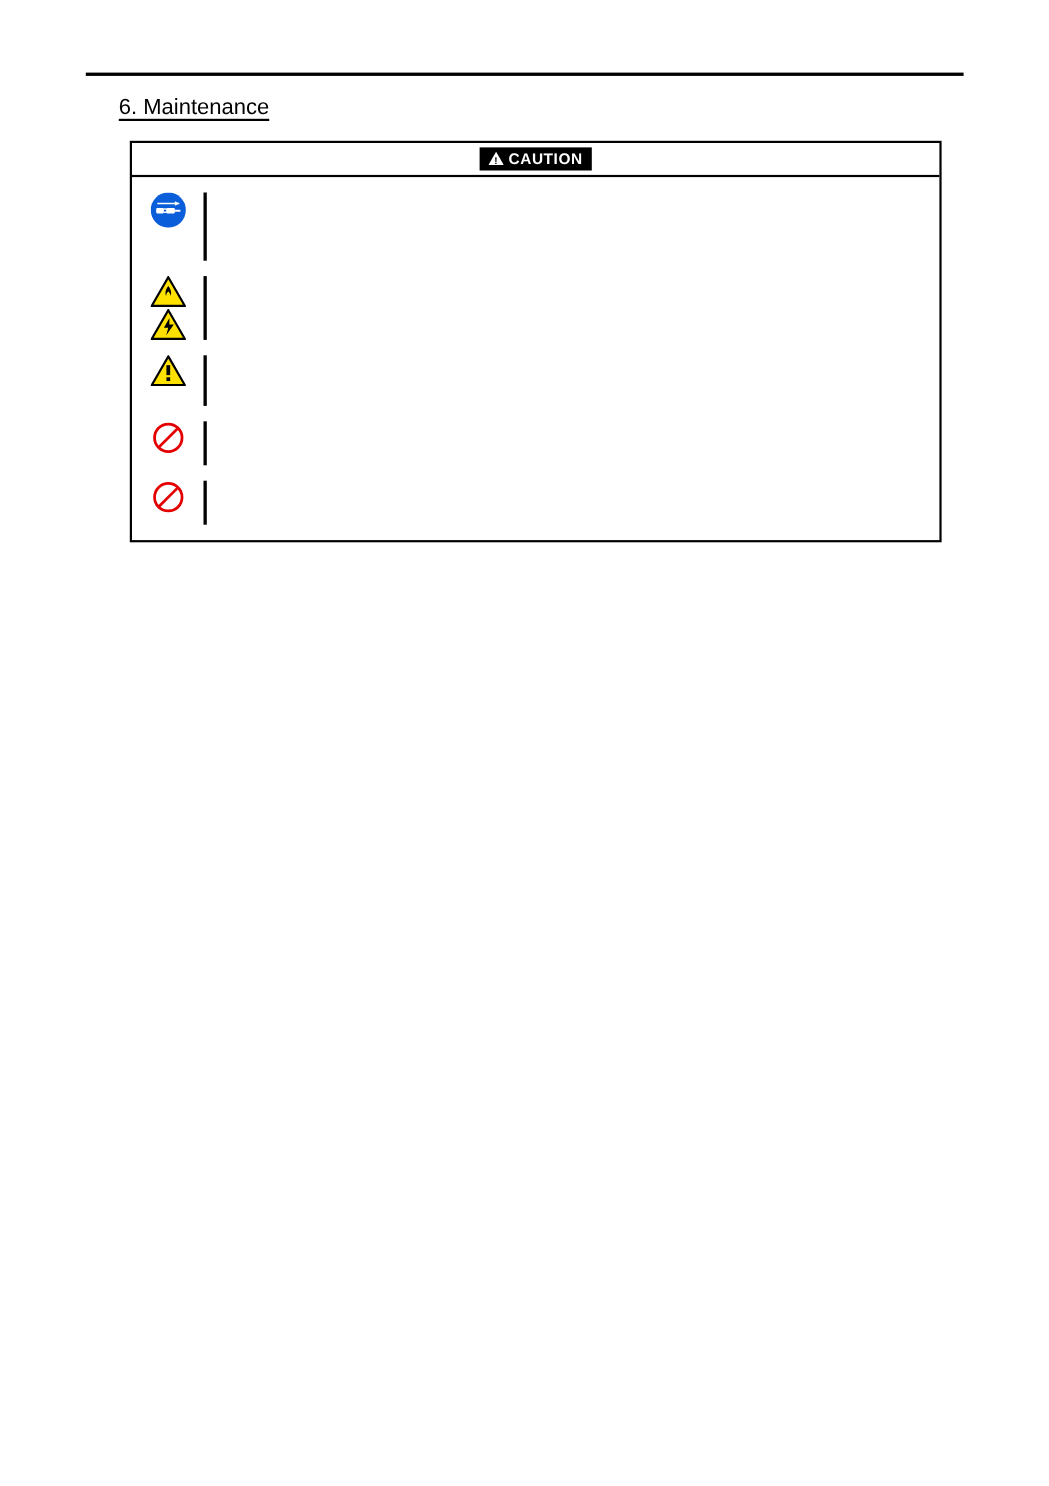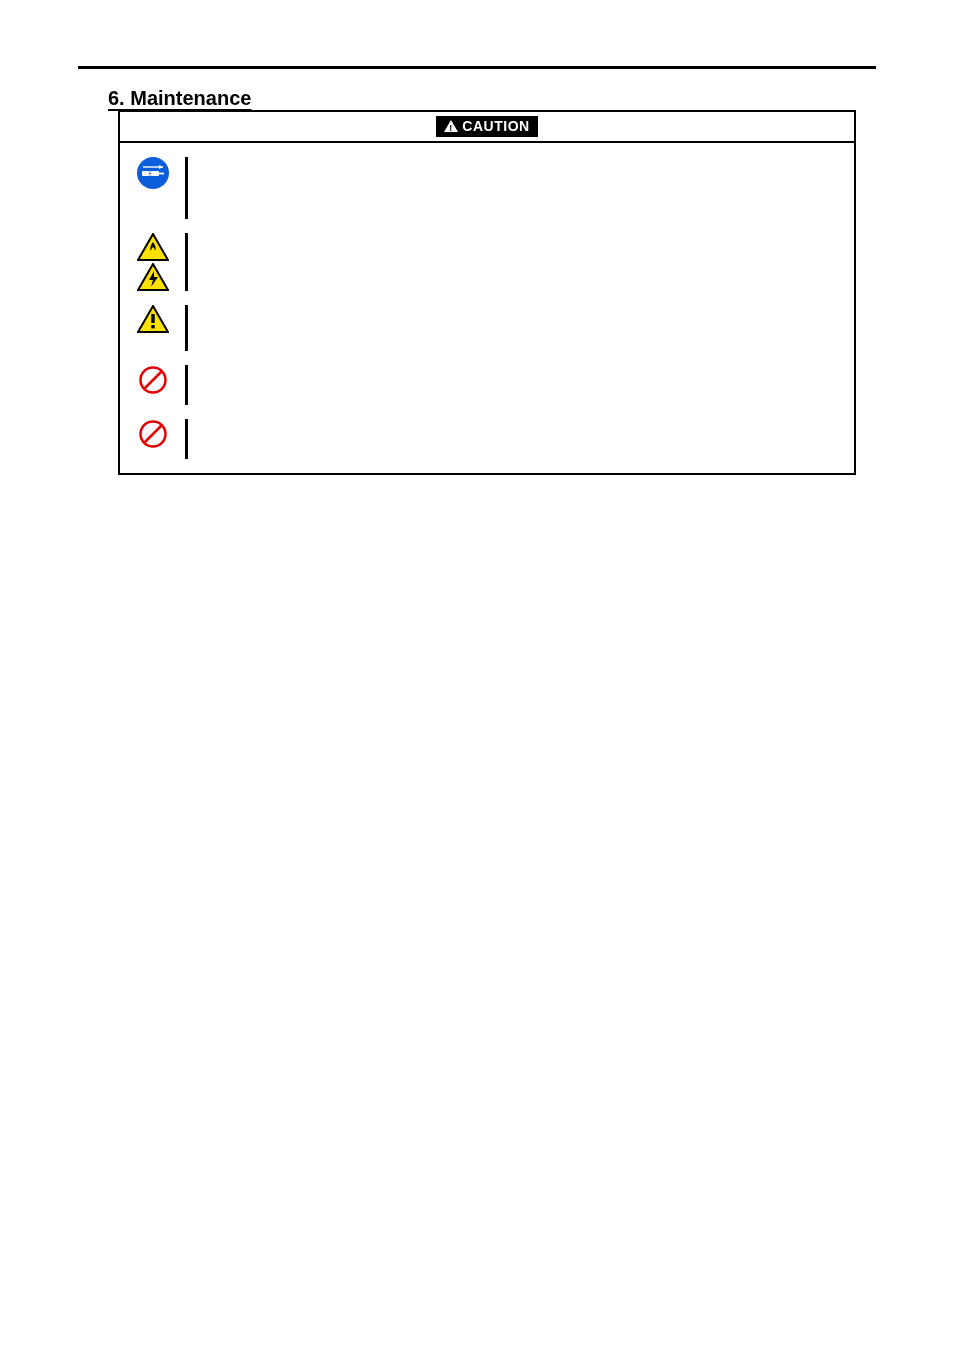--- a/index.html
+++ b/index.html
@@ -15,24 +15,25 @@
     position: relative;
     box-sizing: border-box;
     padding: 56px 78px 40px 78px;
   }
   .top-rule {
     border-top: 3px solid #000;
     margin: 10px 0 18px 0;
   }
   .section-title {
     font-size: 20px;
-    font-weight: bold;
+    font-weight: normal;
     text-decoration: underline;
     text-underline-offset: 4px;
     margin-left: 30px;
+    margin-bottom: 18px;
   }
   .caution-box {
     border: 2px solid #000;
     margin-left: 40px;
     margin-right: 20px;
   }
   .caution-header {
     border-bottom: 2px solid #000;
     text-align: center;
     padding: 4px 0;

